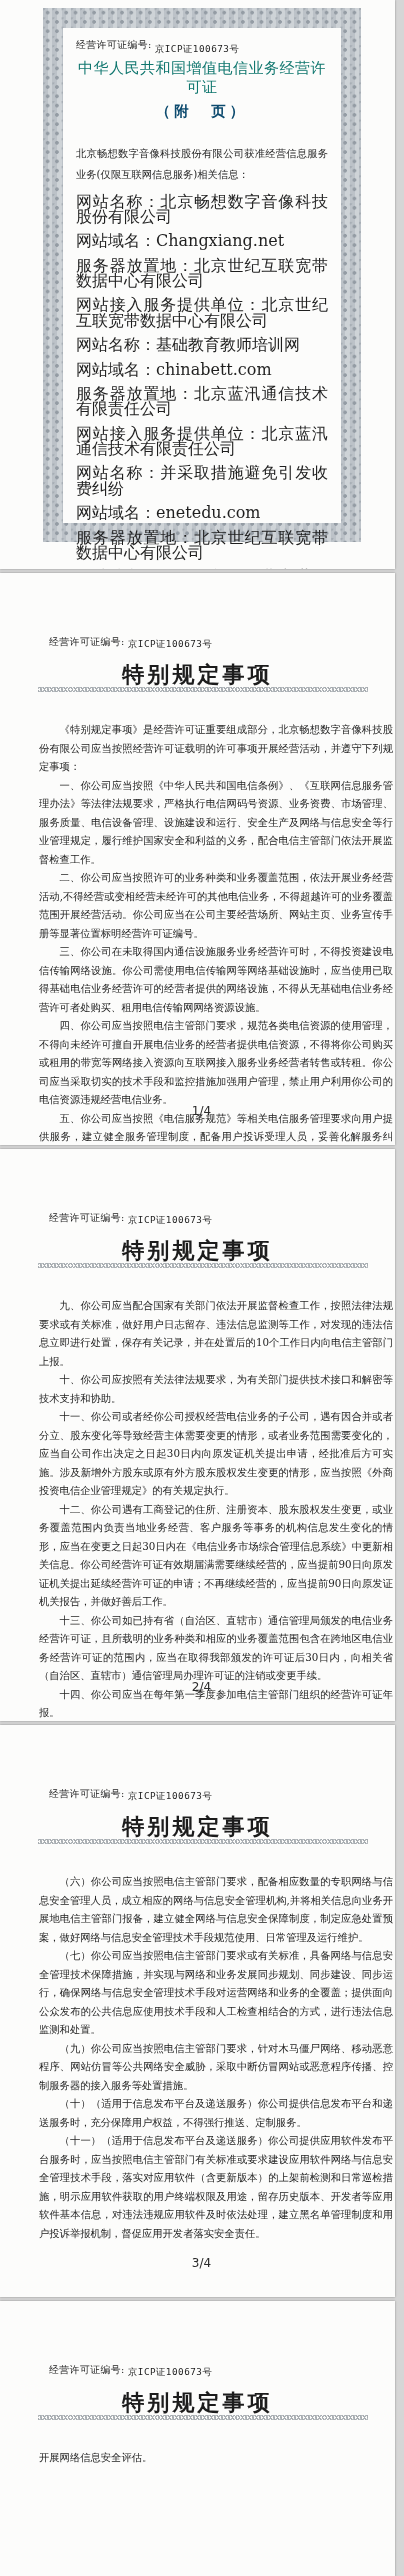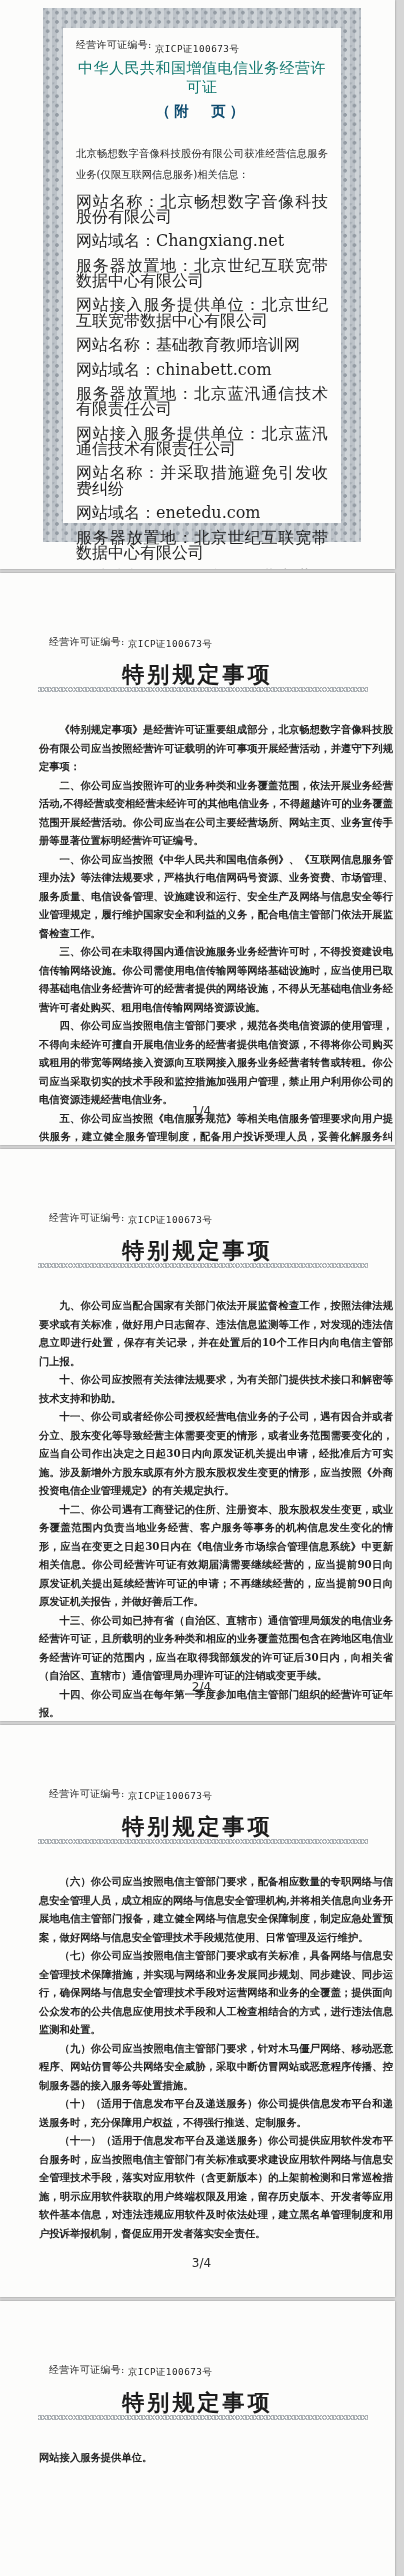--- a/index.html
+++ b/index.html
@@ -109,21 +109,21 @@
     opacity:.85;
   }
   .prov-body{
     position:absolute;left:39px;top:147px;
     width:354px;
     font-size:10.3px;
     line-height:18.5px;
     text-align:justify;
     color:#242424;
   }
-  .prov-body p{margin:0;text-indent:2em;font-weight:bold;}
+  .prov-body p{margin:0;text-indent:2em;}
   .prov-body p.cont{text-indent:0;}
   .page-num{
     position:absolute;left:4px;bottom:27px;width:100%;
     text-align:center;
     font-size:12px;
     color:#2a2a2a;
     font-family:"DejaVu Sans","Liberation Sans",sans-serif;
   }
 </style>
 </head>
@@ -157,22 +157,22 @@
 </div>
 
 <div class="page page-prov">
   <div class="prov-license-line">
     <span>经营许可证编号:</span><span class="lic-no">京ICP证100673号</span>
   </div>
   <div class="prov-title">特别规定事项</div>
   <div class="zigzag"></div>
   <div class="prov-body">
     <p>《特别规定事项》是经营许可证重要组成部分，北京畅想数字音像科技股份有限公司应当按照经营许可证载明的许可事项开展经营活动，并遵守下列规定事项：</p>
+    <p>一、你公司应当按照《中华人民共和国电信条例》、《互联网信息服务管理办法》等法律法规要求，严格执行电信网码号资源、业务资费、市场管理、服务质量、电信设备管理、设施建设和运行、安全生产及网络与信息安全等行业管理规定，履行维护国家安全和利益的义务，配合电信主管部门依法开展监督检查工作。</p>
     <p>二、你公司应当按照许可的业务种类和业务覆盖范围，依法开展业务经营活动,不得经营或变相经营未经许可的其他电信业务，不得超越许可的业务覆盖范围开展经营活动。你公司应当在公司主要经营场所、网站主页、业务宣传手册等显著位置标明经营许可证编号。</p>
-    <p>一、你公司应当按照《中华人民共和国电信条例》、《互联网信息服务管理办法》等法律法规要求，严格执行电信网码号资源、业务资费、市场管理、服务质量、电信设备管理、设施建设和运行、安全生产及网络与信息安全等行业管理规定，履行维护国家安全和利益的义务，配合电信主管部门依法开展监督检查工作。</p>
     <p>三、你公司在未取得国内通信设施服务业务经营许可时，不得投资建设电信传输网络设施。你公司需使用电信传输网等网络基础设施时，应当使用已取得基础电信业务经营许可的经营者提供的网络设施，不得从无基础电信业务经营许可者处购买、租用电信传输网网络资源设施。</p>
     <p>四、你公司应当按照电信主管部门要求，规范各类电信资源的使用管理，不得向未经许可擅自开展电信业务的经营者提供电信资源，不得将你公司购买或租用的带宽等网络接入资源向互联网接入服务业务经营者转售或转租。你公司应当采取切实的技术手段和监控措施加强用户管理，禁止用户利用你公司的电信资源违规经营电信业务。</p>
     <p>五、你公司应当按照《电信服务规范》等相关电信服务管理要求向用户提供服务，建立健全服务管理制度，配备用户投诉受理人员，妥善化解服务纠纷，维护用户合法权益。</p>
 
   </div>
   <div class="page-num">1/4</div>
 </div>
 
 <div class="page page-prov">
   <div class="prov-license-line">
@@ -209,17 +209,17 @@
   <div class="page-num">3/4</div>
 </div>
 
 <div class="page page-prov">
   <div class="prov-license-line">
     <span>经营许可证编号:</span><span class="lic-no">京ICP证100673号</span>
   </div>
   <div class="prov-title">特别规定事项</div>
   <div class="zigzag"></div>
   <div class="prov-body">
-    <p class="cont">网站接入服务提供单位。</p>
+    <p class="cont">开展网络信息安全评估。</p>
   </div>
 
 </div>
 
 
 </body></html>

